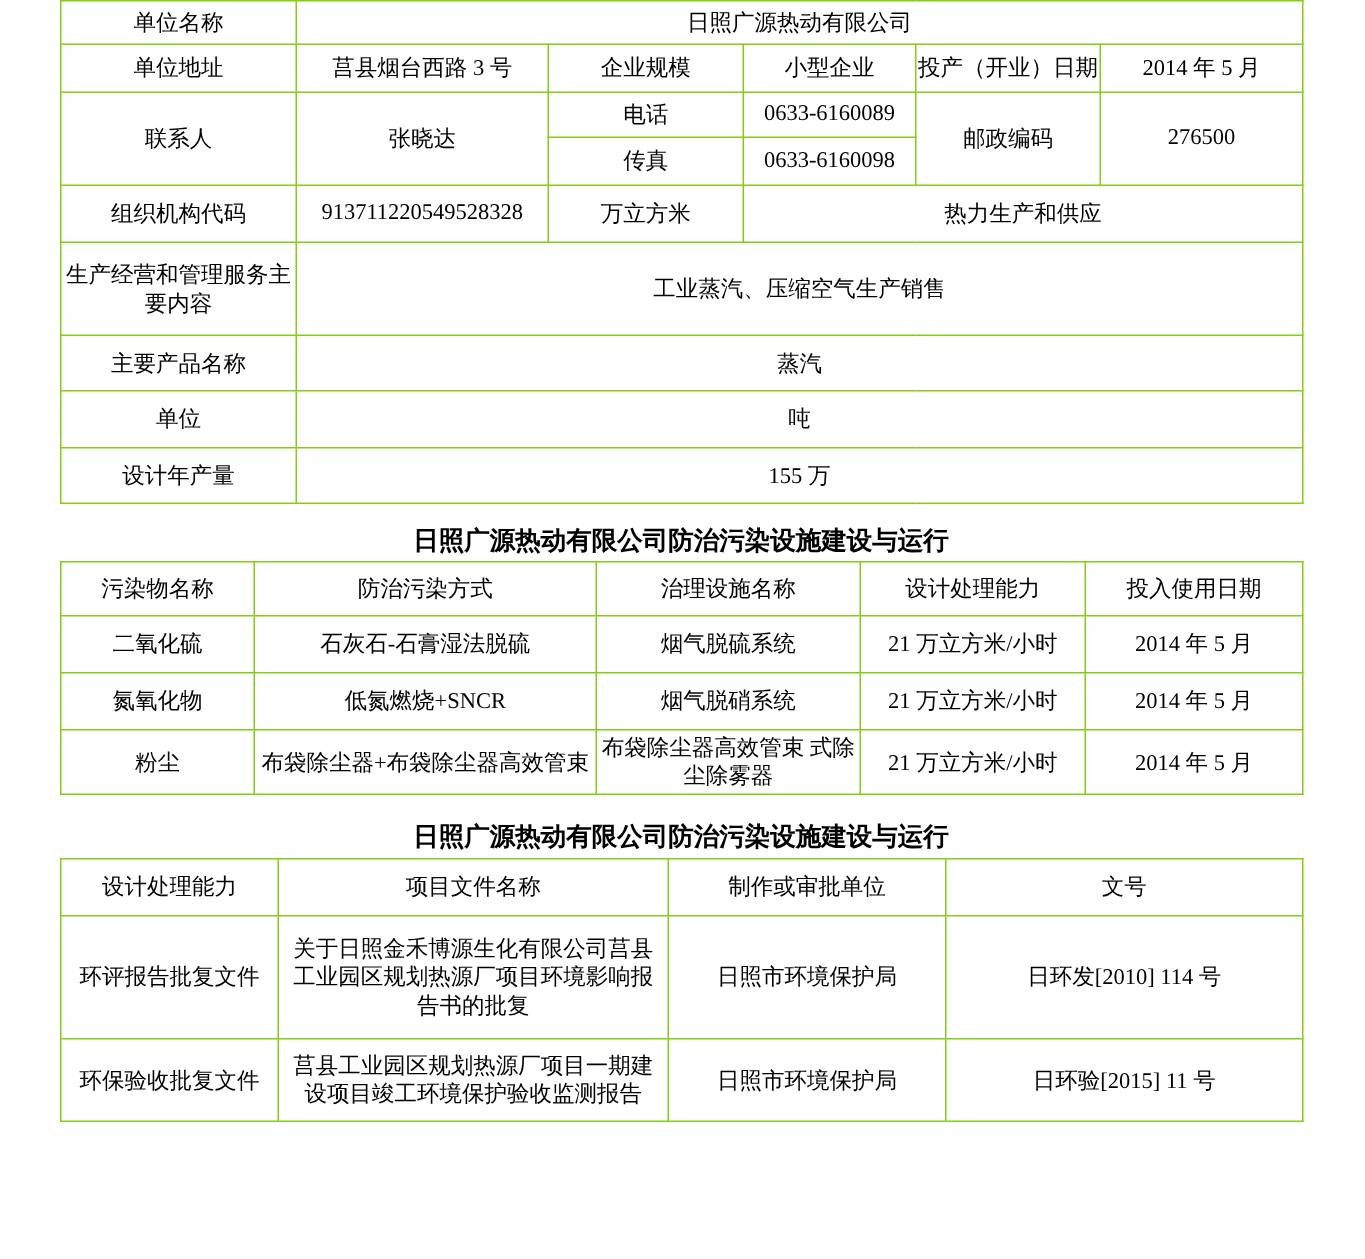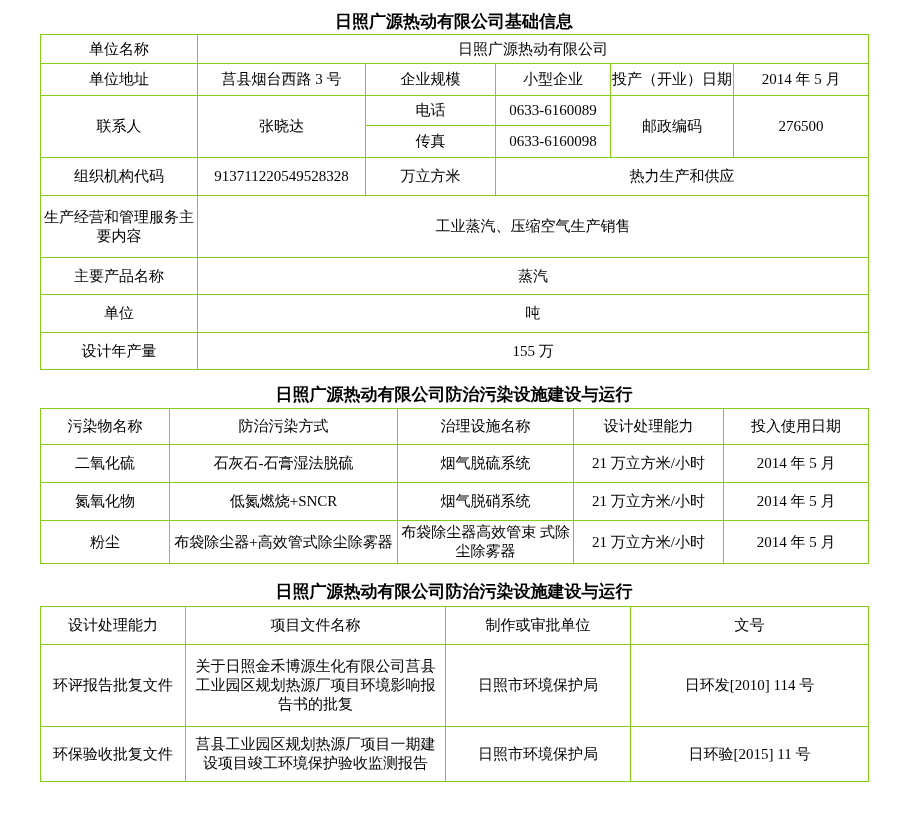--- a/index.html
+++ b/index.html
@@ -54,21 +54,20 @@
   .h40 { height: 40px; padding-left: 48px; }
   .h62 { height: 62px; }
   .h73 { height: 55px; padding-left: 36px; }
   .h82 { height: 82px; }
 </style>
 </head>
 <body>
 
 <div class="doc">
 
-  <div class="title t1">日照广源热动有限公司基础信息</div>
 
   <table>
     <colgroup>
       <col style="width:157px">
         <col style="width:168px">
         <col style="width:130px">
       <col style="width:115px">
         <col style="width:123px">
         <col style="width:135px">
     </colgroup>
@@ -149,21 +148,21 @@
       </tr>
       <tr class="h38">
         <td>氮氧化物</td>
         <td>低氮燃烧+SNCR</td>
         <td>烟气脱硝系统</td>
         <td>21 万立方米/小时</td>
         <td>2014 年 5 月</td>
       </tr>
       <tr class="h40">
         <td>粉尘</td>
-        <td>布袋除尘器+高效管式除尘除雾器</td>
+        <td>布袋除尘器+布袋除尘器高效管束</td>
         <td>布袋除尘器高效管束 式除尘除雾器</td>
         <td>21 万立方米/小时</td>
         <td>2014 年 5 月</td>
       </tr>
     </tbody>
   </table>
 
   <div class="title t3">日照广源热动有限公司防治污染设施建设与运行</div>
 
   <table>

